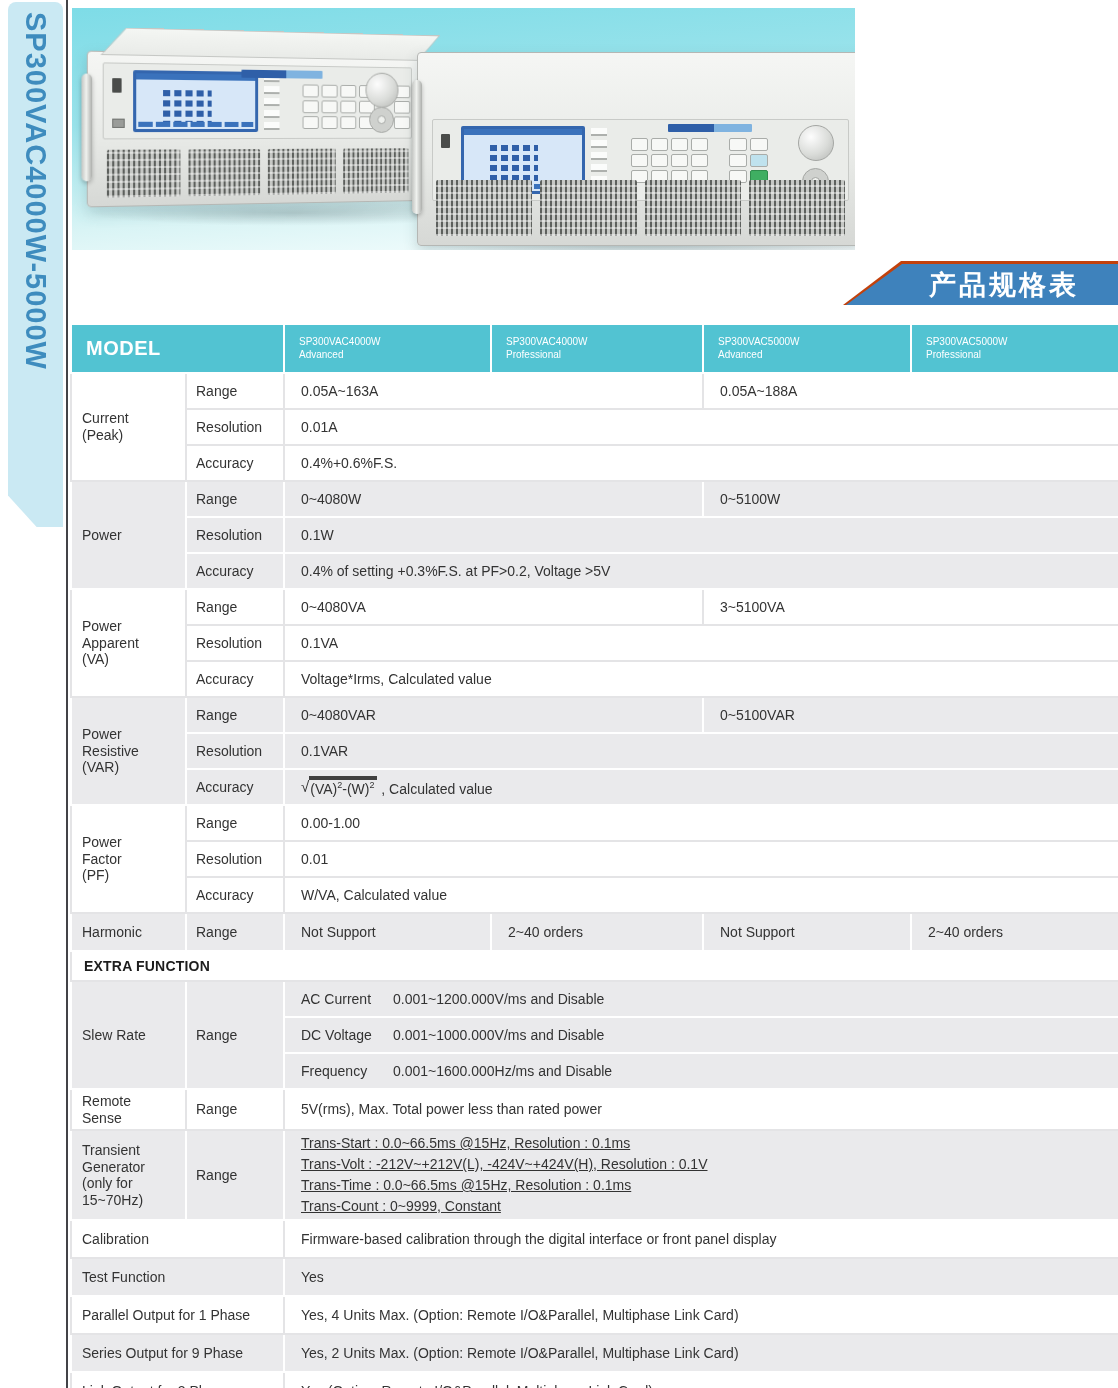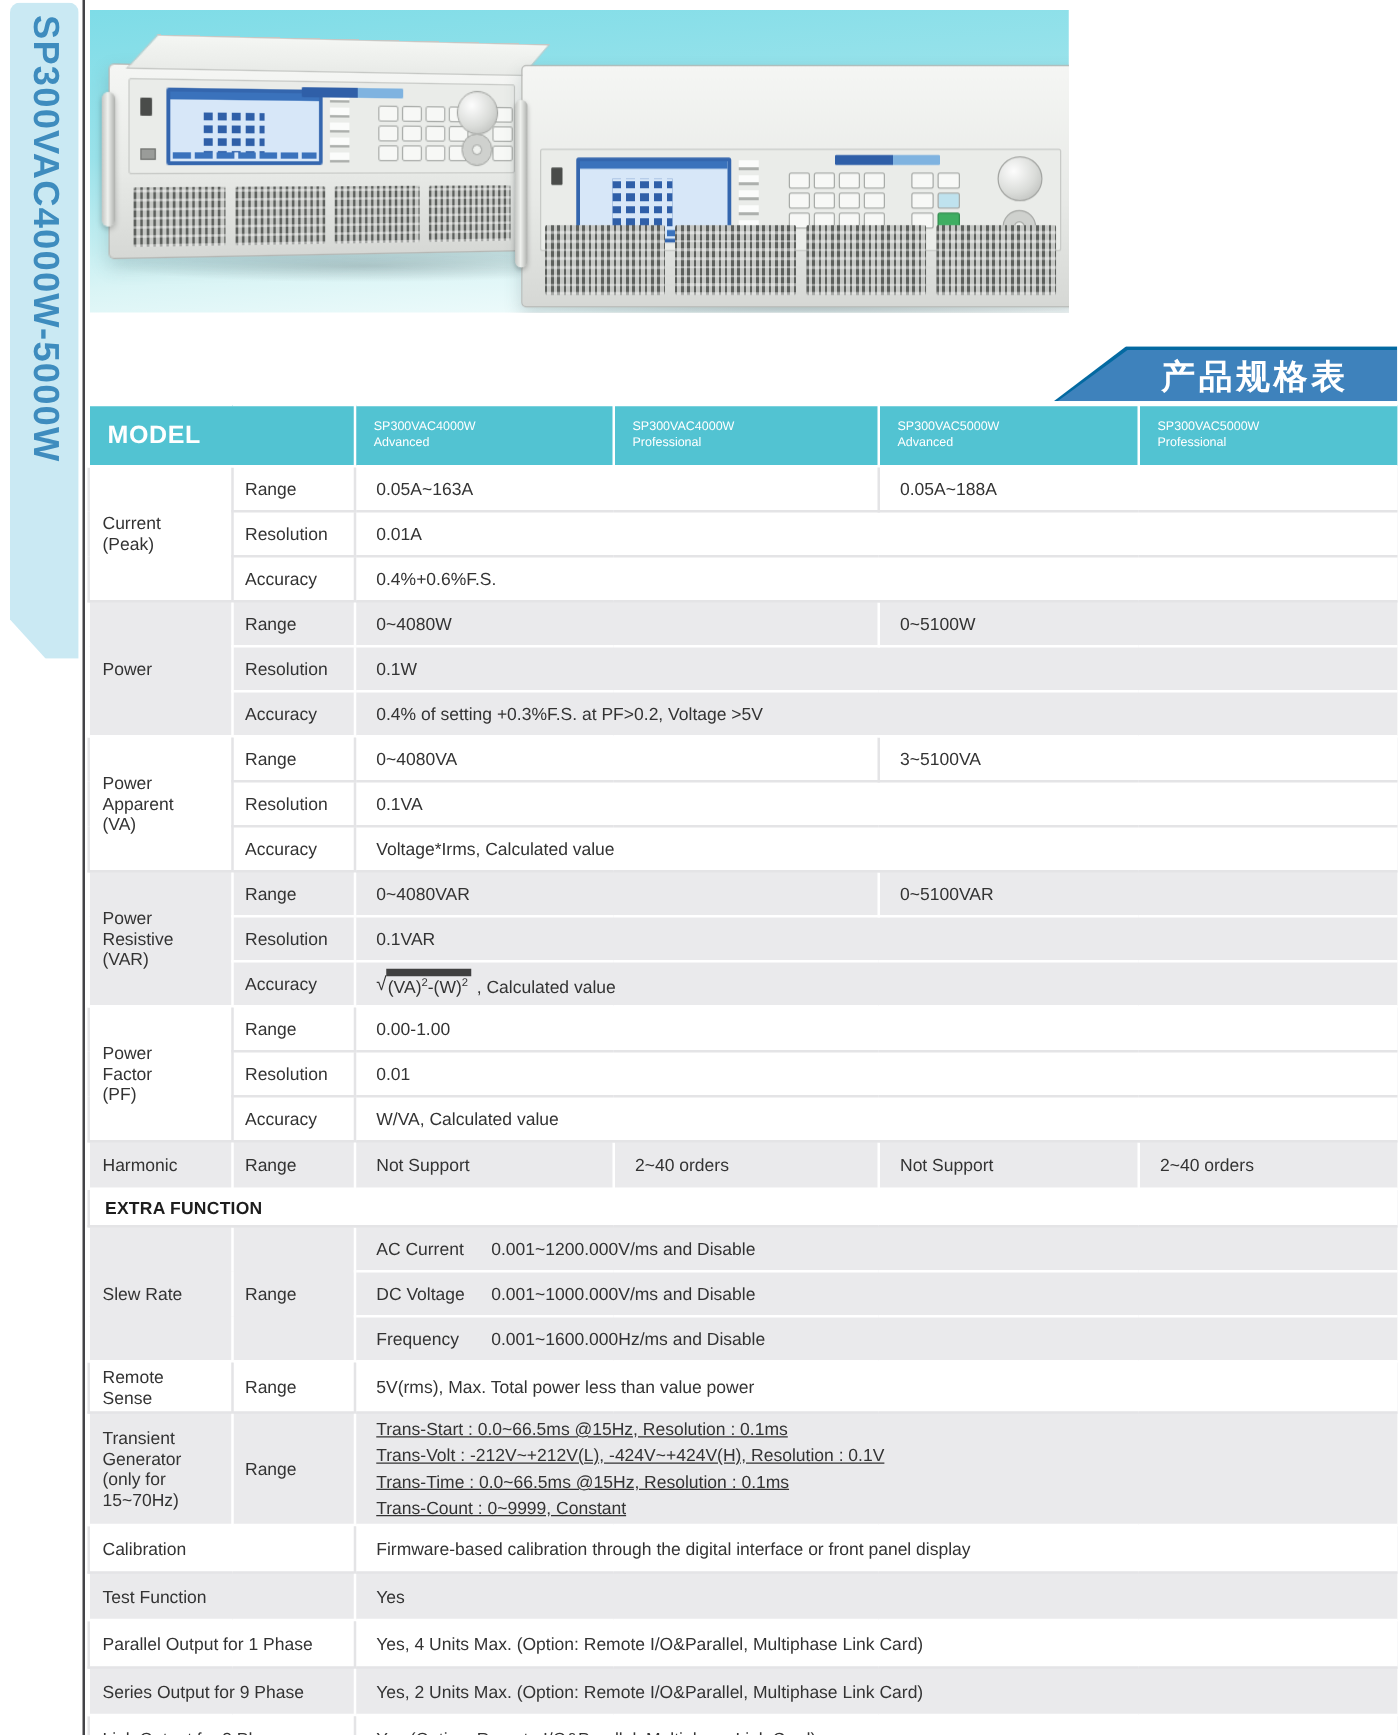--- a/index.html
+++ b/index.html
@@ -79,21 +79,21 @@
   .dpad::after{content:"";position:absolute;left:8px;top:8px;width:7px;height:7px;border-radius:50%;background:#EFF1EE;border:1px solid #A4A6A3;}
   .vents{position:absolute;left:18px;right:18px;display:flex;gap:8px;}
   .devA .vents{bottom:8px;height:46px;}
   .devB .vents{bottom:9px;height:56px;}
   .vent{flex:1;border-radius:2px;
     background-image:
       repeating-linear-gradient(0deg,rgba(255,255,255,.45) 0 2px,rgba(0,0,0,0) 2px 7px),
       repeating-linear-gradient(90deg,#5D605D 0 2px,#C6C8C5 2px 5px);
   }
   
-  .banner{position:absolute;left:843px;top:277px;width:275px;height:44px;background:#0369a1;
+  .banner{position:absolute;left:843px;top:261px;width:275px;height:44px;background:#c2410c;
     clip-path:polygon(58px 0,100% 0,100% 100%,0 100%);}
   .banner-inner{position:absolute;left:3px;top:3px;right:0;bottom:0;background:#3E82BC;
     clip-path:polygon(56px 0,100% 0,100% 100%,0 100%);
     display:flex;align-items:center;justify-content:center;}
   .banner-inner span{
     font-family:"DejaVu Sans", sans-serif;
     font-size:27px;font-weight:bold;color:#fff;letter-spacing:3px;padding-left:44px;
   }
   
   .spec-wrap{position:absolute;left:70px;top:323px;width:1048px;}
@@ -108,21 +108,21 @@
   .spec tr.w td{background:#fff;border:2px solid #E4E4E6;}
   .spec tr.g td{background:#EAEAEC;border:2px solid #fff;}
   .spec td.lbl{padding:3px 4px 3px 10px;white-space:pre-line;}
   .spec td.sub{padding:2px 4px 2px 9px;}
   .spec td.val{padding:2px 22px 2px 16px;}
   .spec tr.title td{font-weight:bold;color:#1d1d1d;height:26px;padding-left:12px;letter-spacing:.2px;}
   .sr-name{display:inline-block;min-width:92px;}
   .trans-line{line-height:21px;text-decoration:underline;}
   td.trans-val{padding-top:6px;padding-bottom:6px;}
   .sqrt{font-size:15px;position:relative;top:-2px;}
-  .rad{display:inline-block;border-top:6px solid #404040;padding:0 3px 0 1px;line-height:1.15;}
+  .rad{display:inline-block;border-top:4px solid #404040;padding:0 3px 0 1px;line-height:1.15;}
   .rad sup{font-size:9px;}
 </style>
 </head>
 <body>
 
 <div class="side-strip">
   <span>SP300VAC4000W-5000W</span>
 </div>
 <div class="page-rule"></div>
 
@@ -372,21 +372,21 @@
     <tr class="g">
       <td class="val" colspan="4">
         <span class="sr-name">Frequency</span><span>0.001~1600.000Hz/ms and Disable</span>
       </td>
     </tr>
 
     <tr class="w">
       <td class="lbl">Remote
 Sense</td>
       <td class="sub">Range</td>
-      <td class="val" colspan="4">5V(rms), Max. Total power less than value power</td>
+      <td class="val" colspan="4">5V(rms), Max. Total power less than rated power</td>
     </tr>
 
     <tr class="g">
       <td class="lbl">Transient
 Generator
 (only for
 15~70Hz)</td>
       <td class="sub">Range</td>
       <td class="val trans-val" colspan="4">
         <div class="trans-line">Trans-Start : 0.0~66.5ms @15Hz, Resolution : 0.1ms</div>

